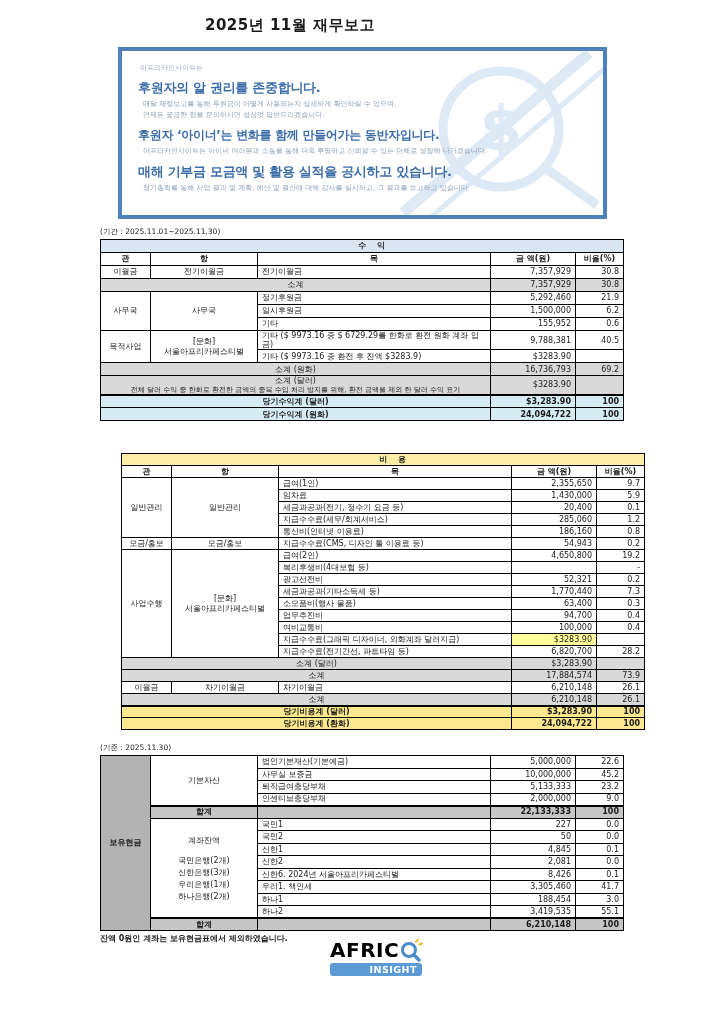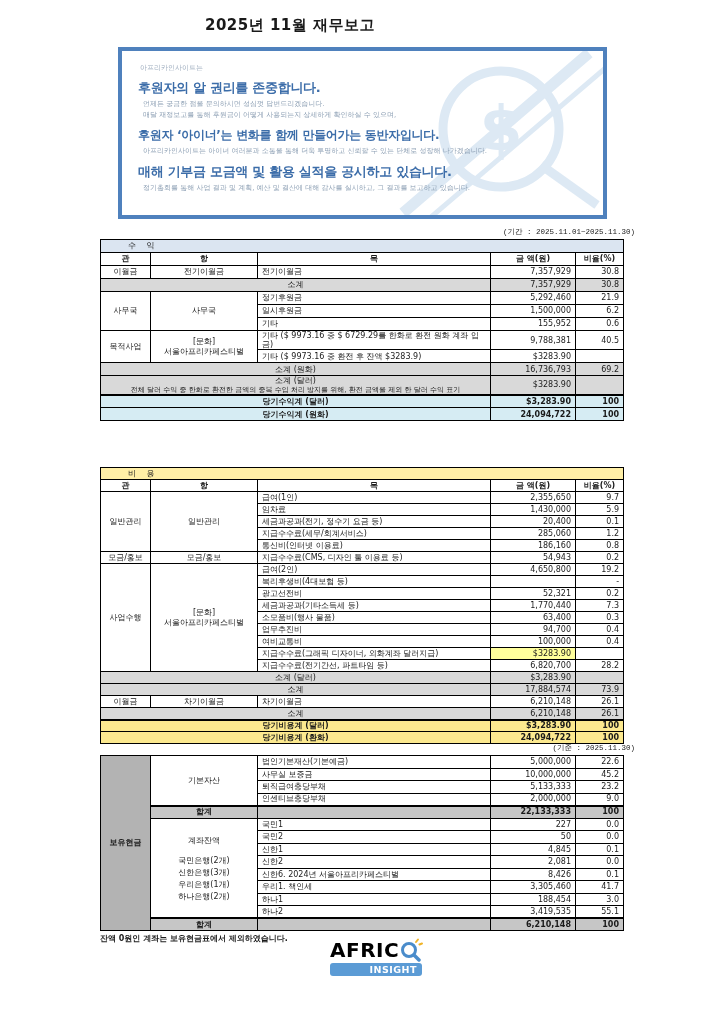--- a/index.html
+++ b/index.html
@@ -17,28 +17,28 @@
   .intro {
     position:absolute; top:47px; left:118px; width:489px; height:172px;
     border:4px solid #4f81bd; background:#fff; overflow:hidden; padding:10px 0 0 16px;
   }
   .intro .wm { position:absolute; right:-18px; top:-6px; }
   .intro .org { font-size:7px; color:#9dacbe; margin:2px 0 6px 2px; position:relative; }
   .intro .h { font-size:13px; font-weight:bold; color:#3c6da9; letter-spacing:-0.3px; margin:6px 0 2px 0; position:relative; }
   .intro .h.mid { font-size:12px; }
   .intro .p { font-size:7px; color:#8b9eb3; line-height:1.55; margin-left:5px; position:relative; }
   
-  .period { position:absolute; left:112px; width:523px; text-align:right; font-size:7.5px; color:#222;font-family:Liberation Mono, monospace; }
+  .period { position:absolute; left:100px; width:523px; text-align:left; font-size:7.5px; color:#222; }
   table.fin { position:absolute; left:100px; width:523px; border-collapse:collapse; table-layout:fixed; font-size:8px; border:1.5px solid #000; }
   table.fin td { border:1px solid #000; padding:0 4px; height:13px; line-height:1.15; overflow:hidden; vertical-align:middle; }
   table.exp td { height:12px; }
   table.cash td { height:12.5px;margin-top:12px; }
   td.c { text-align:center; } td.l { text-align:left; } td.r { text-align:right; }
   td.b { font-weight:bold; }
-  tr.sec td { font-weight:normal; letter-spacing:4px;padding-left:27px; }
+  tr.sec td { text-align:center; font-weight:bold; letter-spacing:4px;padding-left:27px; }
   tr.hdr td { text-align:center; font-weight:bold; }
   .bg-blue { background:#dbe5f1; }
   .bg-bluetotal { background:#d6ecf3; }
   .bg-yellow { background:#ffefa6; }
   .bg-yellowtotal { background:#fce98f; }
   .bg-gray { background:#d9d9d9; }
   .bg-graydark { background:#c6c6c6; }
   .bg-graycol { background:#b3b3b3; }
   .hl { background:#ffff9c; }
   tr.t-thick td { border-top-width:2px; }
@@ -67,22 +67,22 @@
   <div class="intro">
     <svg class="wm" width="270" height="172" viewBox="0 0 270 172">
       <circle cx="150" cy="84" r="58" stroke="#dde9f4" stroke-width="9" fill="none"></circle>
       <text x="150" y="105" font-size="62" fill="#dde9f4" text-anchor="middle" font-weight="bold">$</text>
       <path d="M 52 168 L 238 8" stroke="#dde9f4" stroke-width="11" fill="none"></path>
       <path d="M 80 172 L 258 20" stroke="#dde9f4" stroke-width="5" fill="none"></path>
       <path d="M 190 120 L 246 160" stroke="#dde9f4" stroke-width="9" fill="none"></path>
     </svg>
     <div class="org">아프리카인사이트는</div>
     <div class="h">후원자의 알 권리를 존중합니다.</div>
+    <div class="p">매달 재정보고를 통해 후원금이 어떻게 사용되는지 상세하게 확인하실 수 있으며,</div>
     <div class="p">언제든 궁금한 점을 문의하시면 성심껏 답변드리겠습니다.</div>
-    <div class="p">매달 재정보고를 통해 후원금이 어떻게 사용되는지 상세하게 확인하실 수 있으며,</div>
     <div class="h mid">후원자 ‘아이너’는 변화를 함께 만들어가는 동반자입니다.</div>
     <div class="p">아프리카인사이트는 아이너 여러분과 소통을 통해 더욱 투명하고 신뢰할 수 있는 단체로 성장해 나가겠습니다.</div>
     <div class="h">매해 기부금 모금액 및 활용 실적을 공시하고 있습니다.</div>
     <div class="p">정기총회를 통해 사업 결과 및 계획, 예산 및 결산에 대해 감사를 실시하고, 그 결과를 보고하고 있습니다.</div>
   </div>
 
   <div class="period" style="top:227px;">(기간 : 2025.11.01~2025.11.30)</div>
 
   <table class="fin rev" style="top:239px;">
     <colgroup>
@@ -166,21 +166,21 @@
       <td class="r b bg-bluetotal">100</td>
     </tr>
     <tr>
       <td colspan="3" class="c b bg-bluetotal">당기수익계 (원화)</td>
       <td class="r b bg-bluetotal">24,094,722</td>
       <td class="r b bg-bluetotal">100</td>
     </tr>
   </tbody>
     </table>
 
-  <table class="fin exp" style="top:467px;">
+  <table class="fin exp" style="top:453px;margin-left:21px;">
     <colgroup>
         <col style="width:50px">
         <col style="width:107px">
         <col style="width:233px">
         <col style="width:85px">
         <col style="width:48px">
       </colgroup>
     <tbody>
         <tr class="sec">
       <td colspan="5" class="bg-yellow">비  용</td>

